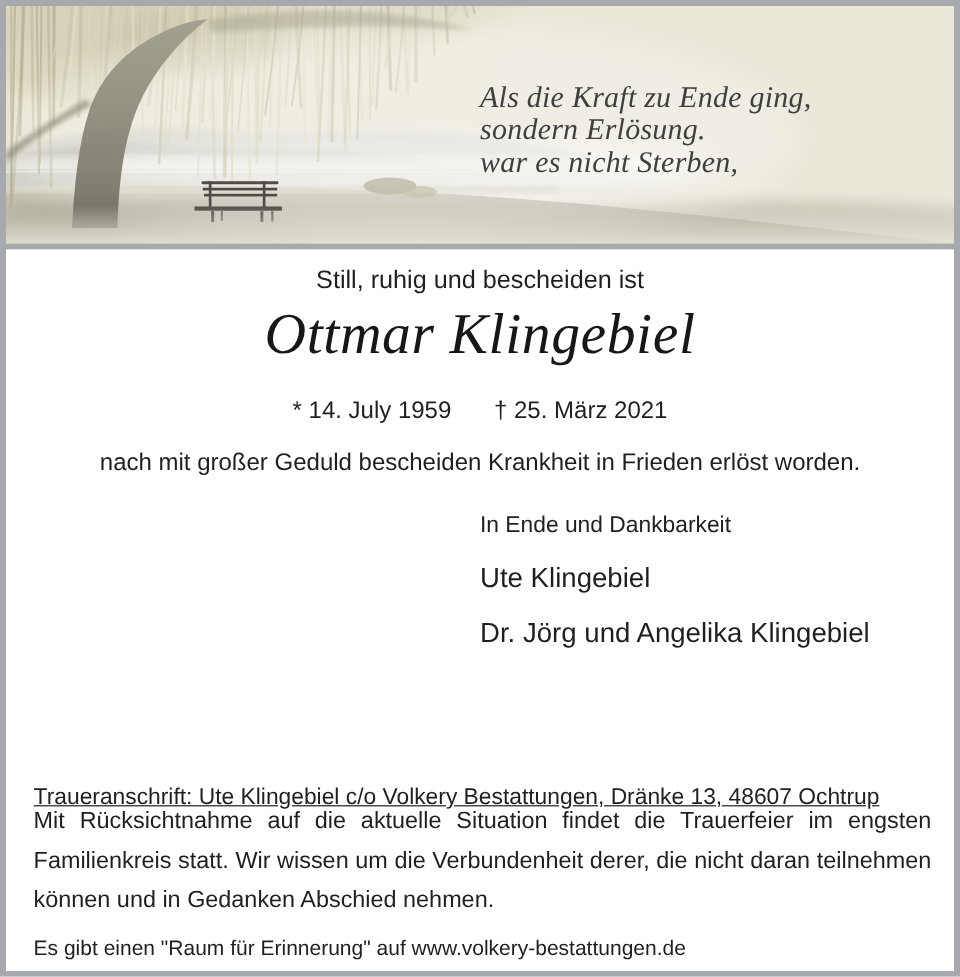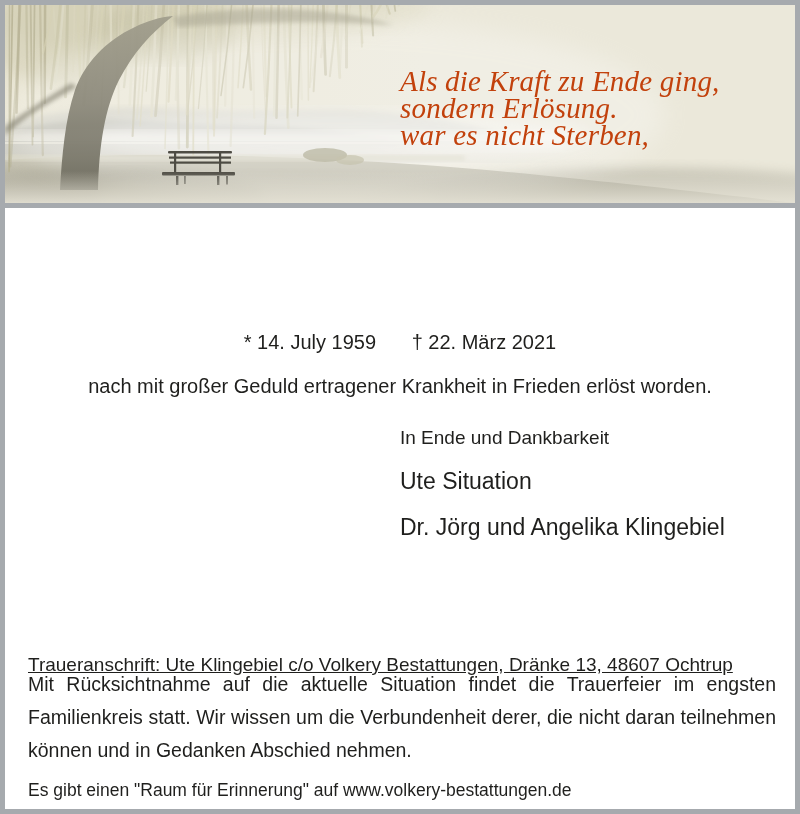--- a/index.html
+++ b/index.html
@@ -19,22 +19,22 @@
     width:790px;height:203px;
     border-bottom:5px solid #a6aaae;
     background:#ebe8da;
     overflow:hidden;
   }
   .photo svg{display:block;width:790px;height:198px;}
   .quote{
     position:absolute;left:395px;top:63px;
     font-family:"Liberation Serif","DejaVu Serif",serif;
     font-style:italic;
-    font-size:29px;line-height:27px;
-    color:#c2410c;letter-spacing:.2px;
+    font-size:25px;line-height:27px;
+    color:#404040;letter-spacing:.2px;
     white-space:nowrap;
   }
   
   .content{position:relative;width:790px;height:601px;background:#ffffff;}
   .intro{position:absolute;top:12px;left:0;width:100%;text-align:center;
     font-size:21px;line-height:28px;}
   .name{position:absolute;top:42px;left:0;width:100%;text-align:center;
     font-family:"Liberation Serif","DejaVu Serif",serif;font-style:italic;
     font-size:48px;line-height:58px;color:#171715;letter-spacing:.5px;}
   .dates{position:absolute;top:120px;left:0;width:100%;text-align:center;
@@ -244,29 +244,31 @@
     </svg>
 
     <div class="quote">
       <div>Als die Kraft zu Ende ging,</div>
       <div>sondern Erlösung.</div>
       <div>war es nicht Sterben,</div>
     </div>
   </div>
 
   <div class="content">
+    <div class="intro">Still, ruhig und bescheiden ist</div>
+    <div class="name">Ottmar Klingebiel</div>
     <div class="dates">
       <span>* 14. July 1959</span>
-      <span>† 22. März 2021</span>
-    </div>
-    <div class="message">nach mit großer Geduld ertragener Krankheit in Frieden erlöst worden.</div>
+      <span>† 25. März 2021</span>
+    </div>
+    <div class="message">nach mit großer Geduld bescheiden Krankheit in Frieden erlöst worden.</div>
 
     <div class="mourners">
       <div class="m-head">In Ende und Dankbarkeit</div>
-      <div class="m-name">Ute Situation</div>
+      <div class="m-name">Ute Klingebiel</div>
       <div class="m-name">Dr. Jörg und Angelika Klingebiel</div>
     </div>
 
     <div class="address">Traueranschrift: Ute Klingebiel c/o Volkery Bestattungen, Dränke 13, 48607 Ochtrup</div>
     <div class="notice">Mit Rücksichtnahme auf die aktuelle Situation findet die Trauerfeier im engsten Familienkreis statt. Wir wissen um die Verbundenheit derer, die nicht daran teilnehmen können und in Gedanken Abschied nehmen.</div>
     <div class="memory">
       <span>Es gibt einen "Raum für Erinnerung" auf </span><span>www.volkery-bestattungen.de</span>
     </div>
   </div>
 </div>

